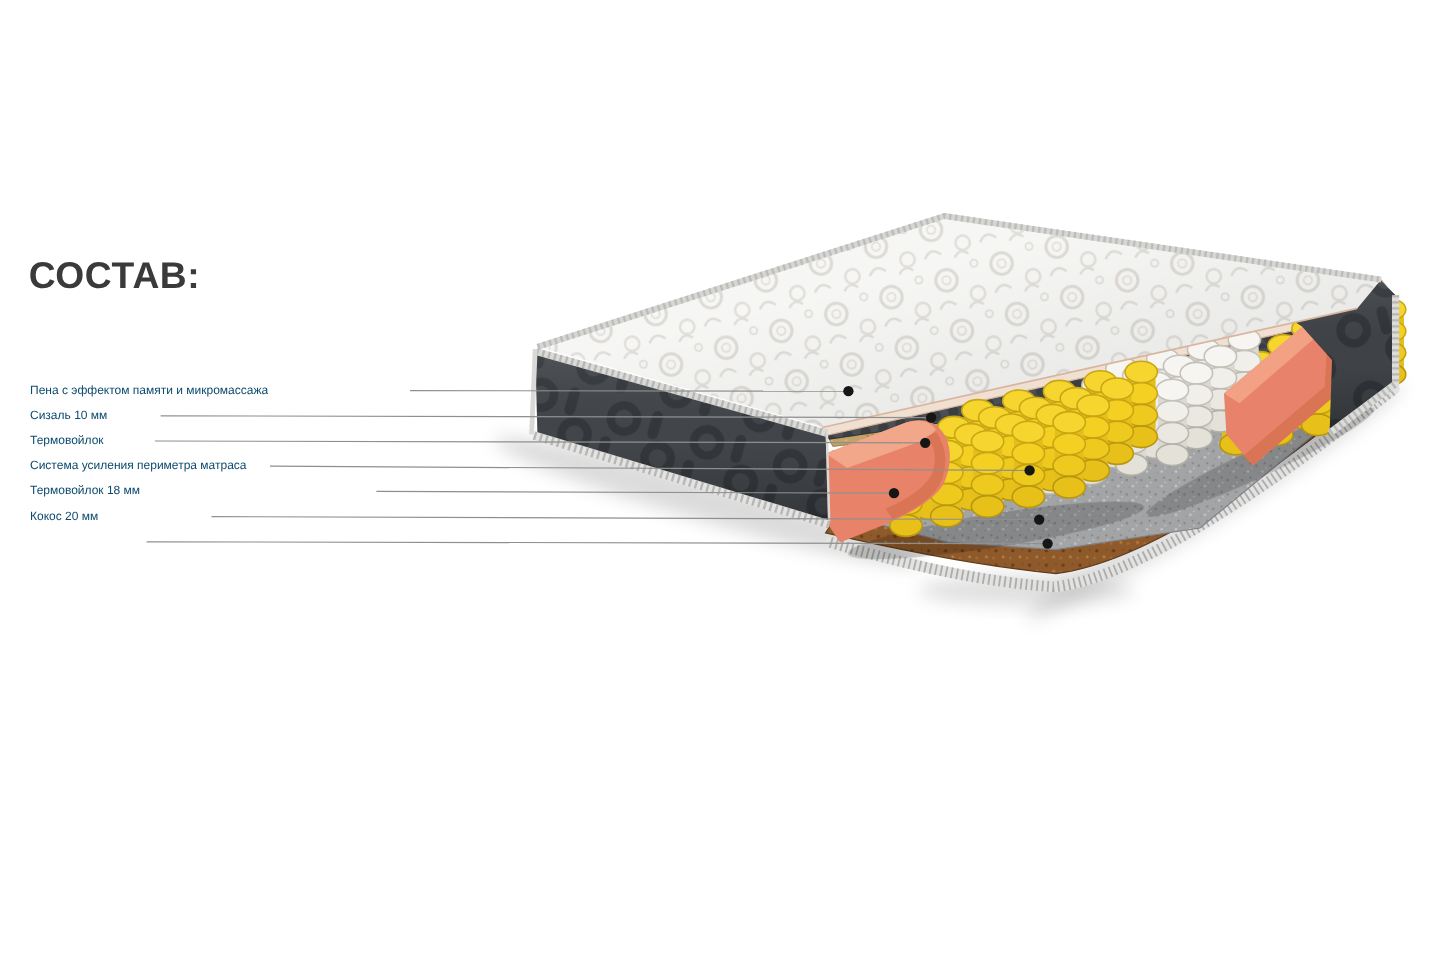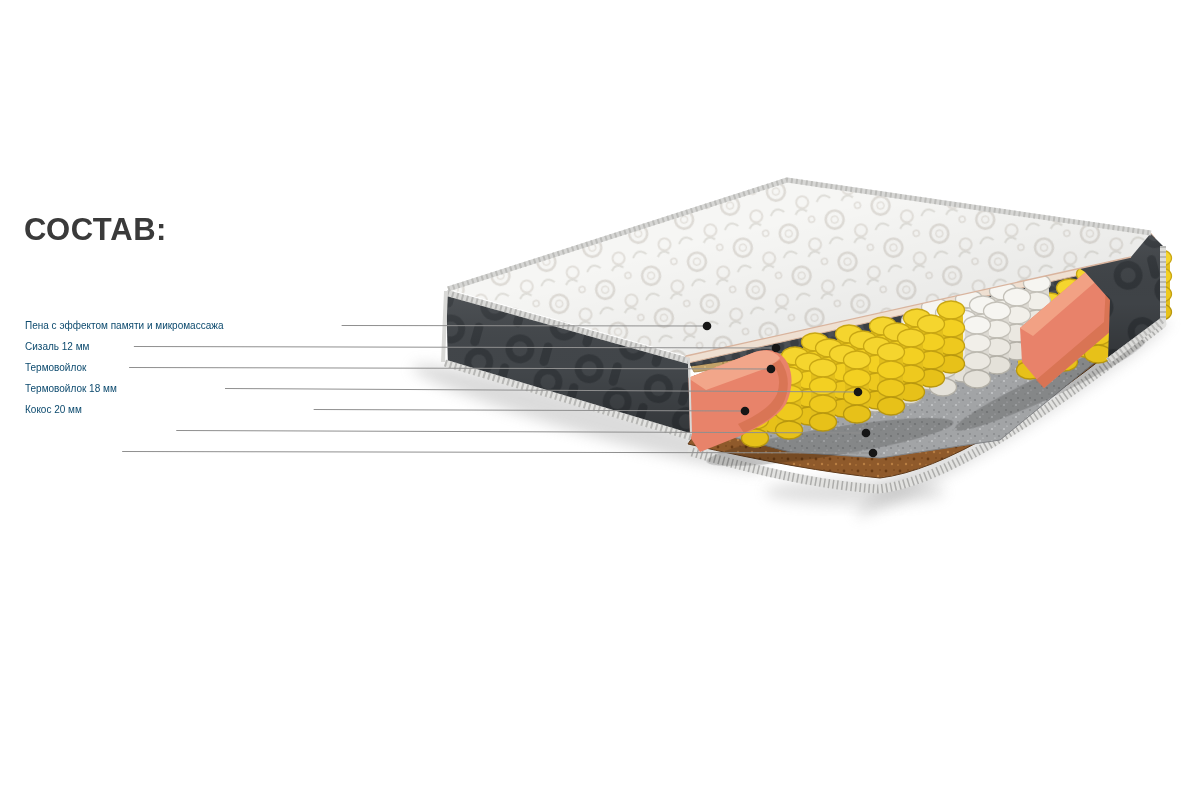--- a/index.html
+++ b/index.html
@@ -24,22 +24,23 @@
 </style>
 </head>
 <body>
 
 <div class="stage">
 
   <h1 class="h-title" id="composition-title">СОСТАВ:</h1>
 
   <div class="labels">
     <div class="lbl">Пена с эффектом памяти и микромассажа</div>
-    <div class="lbl">Сизаль 12 мм</div>
+    <div class="lbl">Сизаль 10 мм</div>
     <div class="lbl">Термовойлок</div>
+    <div class="lbl">Система усиления периметра матраса</div>
     <div class="lbl">Термовойлок 18 мм</div>
     <div class="lbl">Кокос 20 мм</div>
   </div>
 
 
   <svg class="art" id="cutaway" width="1191" height="794" viewBox="0 0 1191 794">
     <defs>
       <filter id="soft" x="-40%" y="-40%" width="180%" height="180%">
         <feGaussianBlur stdDeviation="7"></feGaussianBlur>
       </filter>

